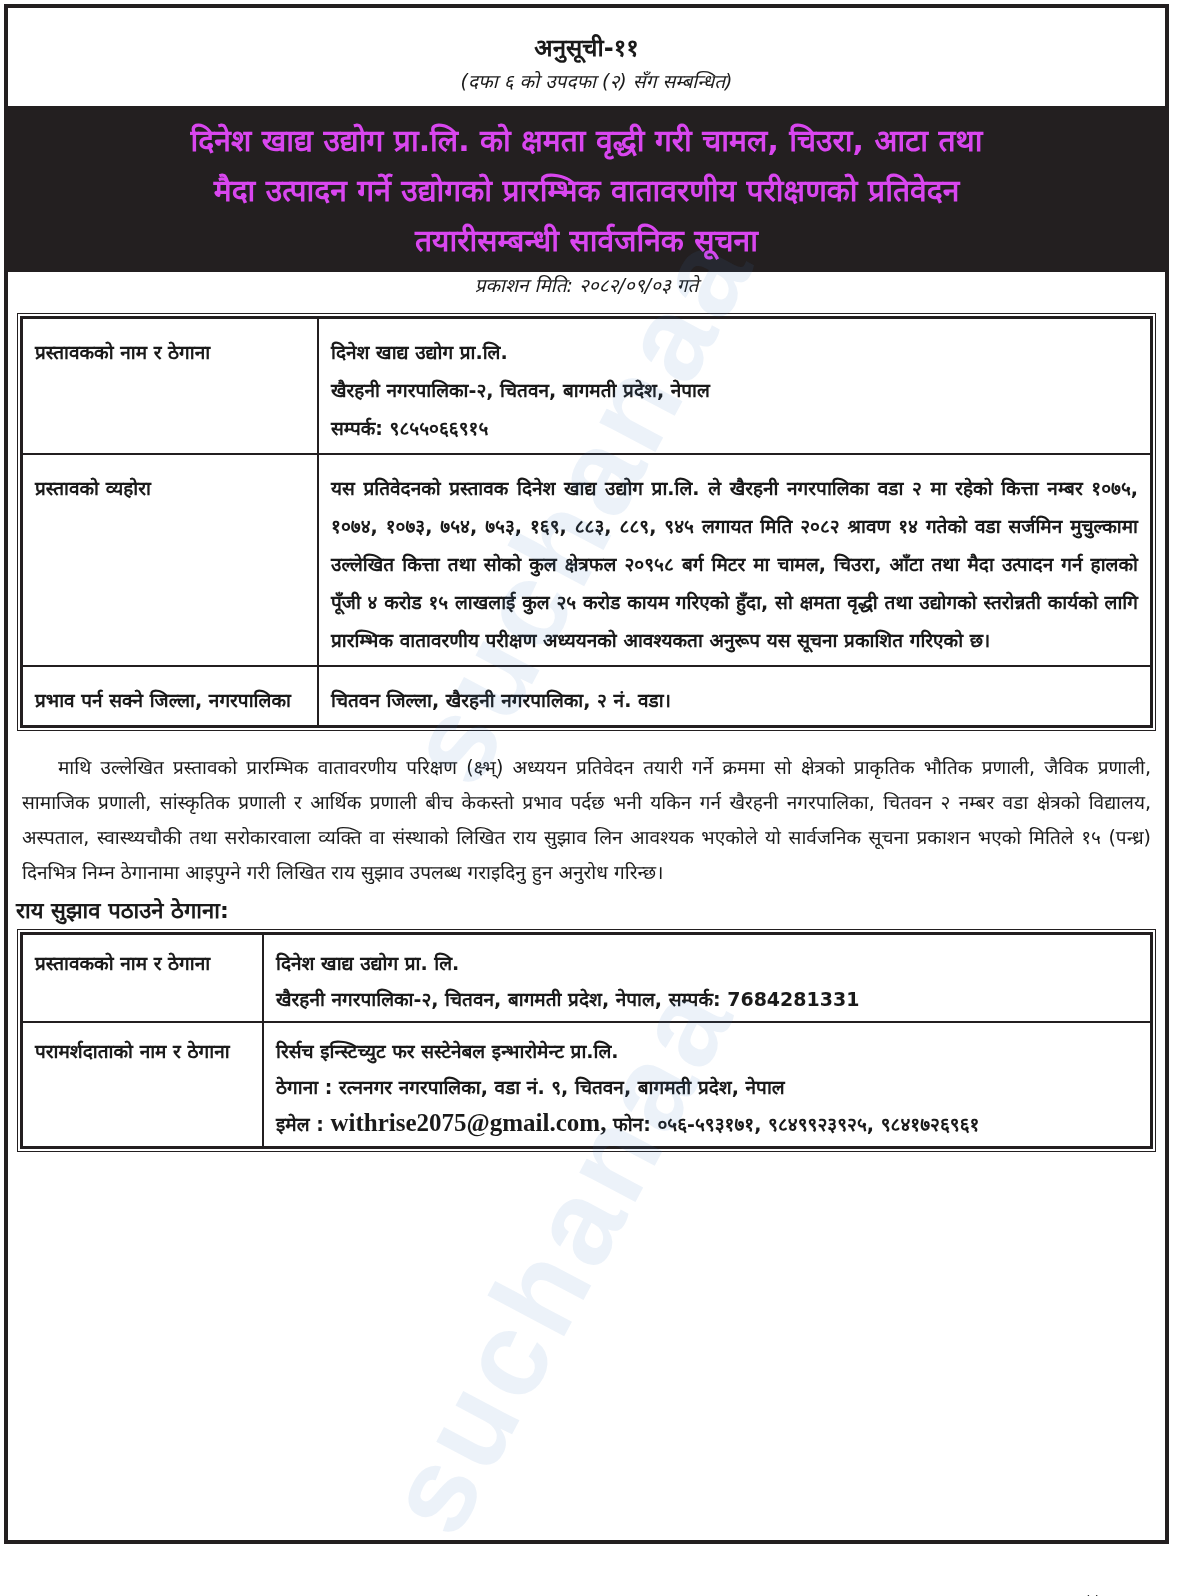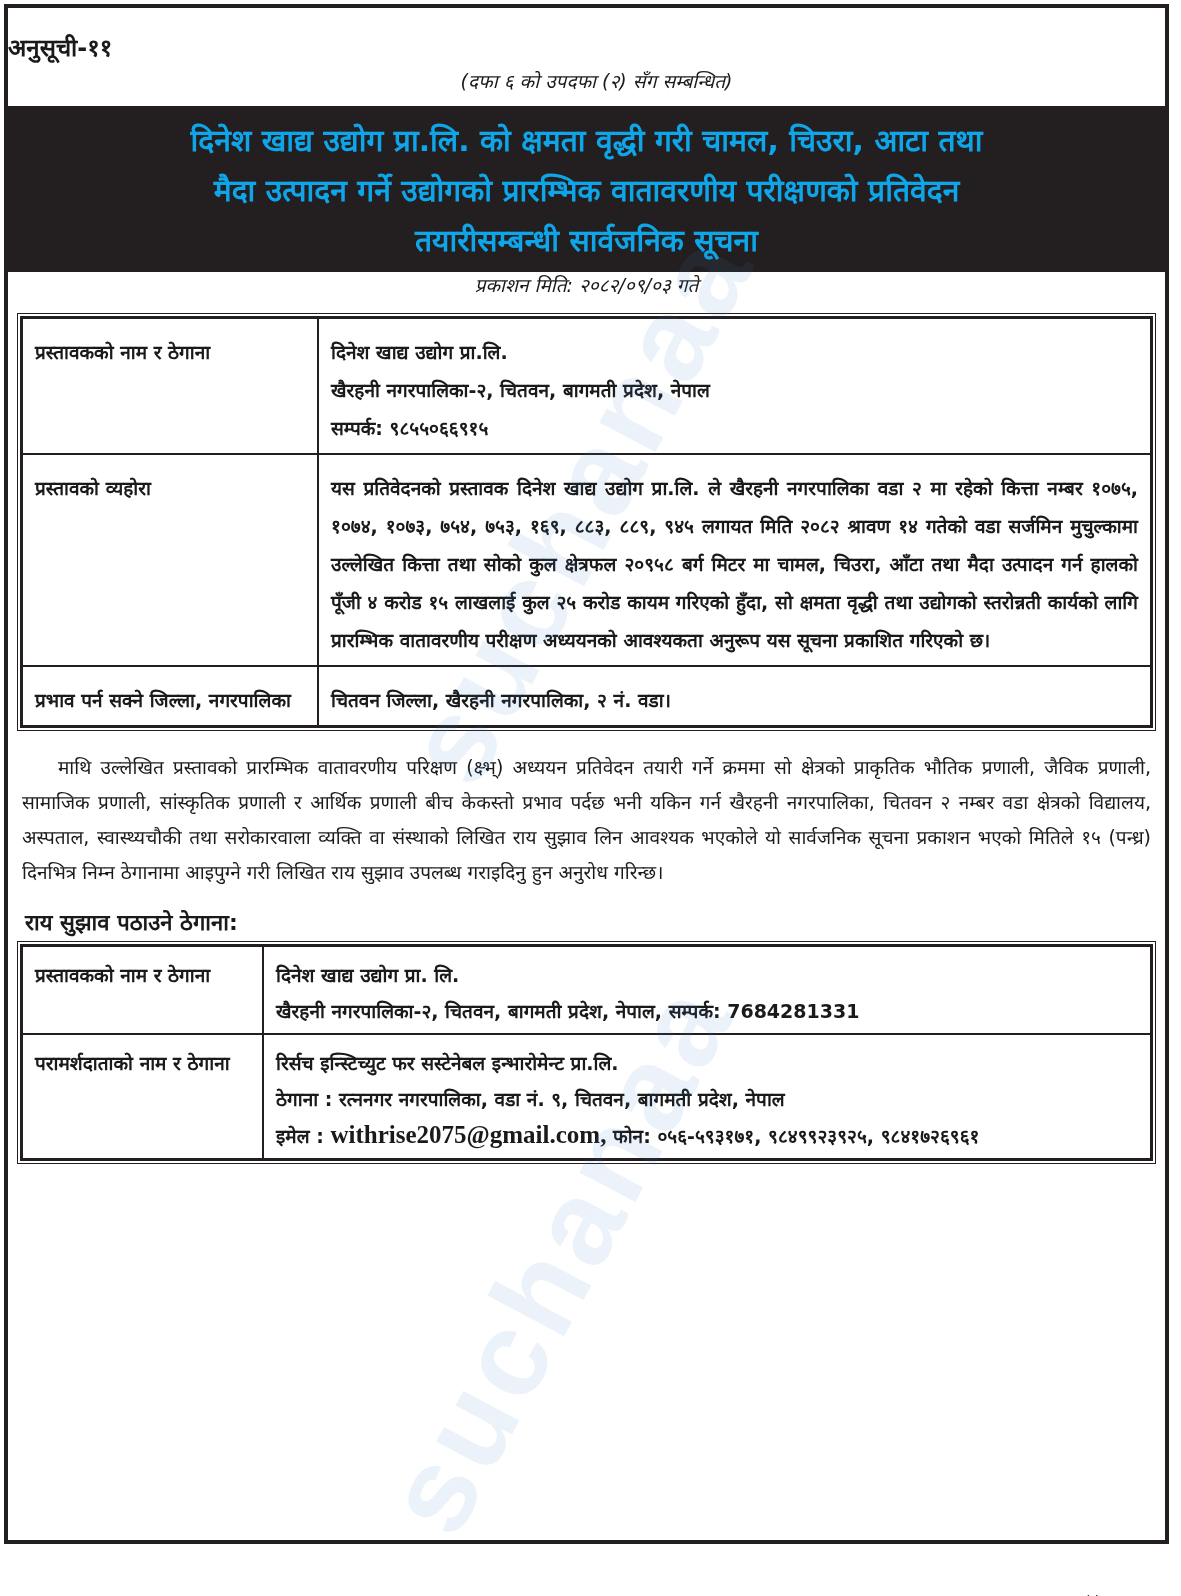--- a/index.html
+++ b/index.html
@@ -12,47 +12,47 @@
     border: 4px solid #231f20; box-sizing: border-box; background: #fff;
   }
   .watermark {
     position: absolute; font-family: "Liberation Sans", sans-serif; font-weight: bold;
     color: rgba(70,130,200,0.10); pointer-events: none; transform: rotate(-62deg);
     font-size: 120px; letter-spacing: 6px; white-space: nowrap;
   }
   .wm1 { left: 270px; top: 430px; }
   .wm2 { left: 250px; top: 1180px; }
   .schedule {
-    font-weight: bold; font-size: 24px; margin-top: 22px; height: 32px;
+    text-align: center; font-weight: bold; font-size: 24px; margin-top: 22px; height: 32px;
   }
   .subhead {
     text-align: center; font-style: italic; font-size: 19px; margin-top: 6px; height: 34px; padding-left: 20px;
   }
   .title-band {
-    background: #231f20; color: #0ea5e9; text-align: center; font-weight: bold;
+    background: #231f20; color: #d946ef; text-align: center; font-weight: bold;
     font-size: 30px; line-height: 50px; padding: 10px 14px 6px; margin-top: 4px;
   }
   .pubdate {
     text-align: center; font-style: italic; font-size: 19px; height: 30px;
   }
   .para {
     font-size: 19px; line-height: 35px; padding: 0 14px 0 14px; text-align: justify; text-indent: 36px;
   }
   table.info {
     border-collapse: collapse; margin: 14px 12px 0 12px; width: calc(100% - 24px);
     border: 3px solid #231f20; outline: 1px solid #231f20; outline-offset: 2px; font-weight: bold;
   }
   table.info td {
     border: 2px solid #231f20; vertical-align: top; font-size: 19px; line-height: 38px;
     padding: 14px 12px 6px 12px;
   }
   table.info td.label { width: 270px; }
   table.info td.value { text-align: justify; }
   .line { display: block; }
-  .sec-heading { font-weight: bold; font-size: 22px; padding: 0 17px; margin-top: 16px; height: 32px; }
+  .sec-heading { font-weight: bold; font-size: 22px; padding: 0 8px; margin-top: 4px; height: 32px; }
   table.info2 td.label { width: 215px; }
   table.info2 td { padding: 10px 12px 4px 12px; line-height: 36px; }
   .email { font-family: "Liberation Serif", serif; font-size: 25px; }
   .source {
     position: absolute; right: 18px; top: 1592px; font-family: "Liberation Sans", sans-serif;
     font-style: italic; font-size: 15px; color: #333;
   }
 </style>
 </head>
 <body>

